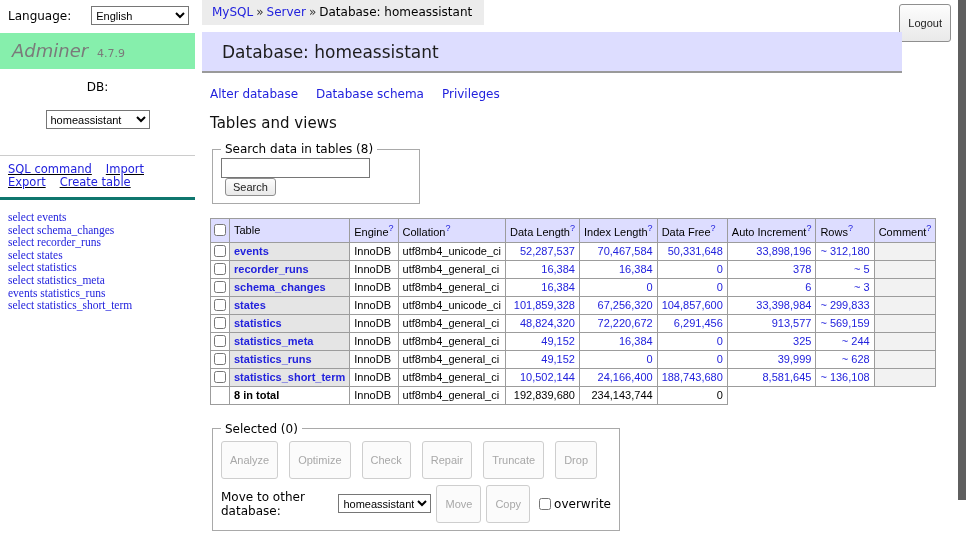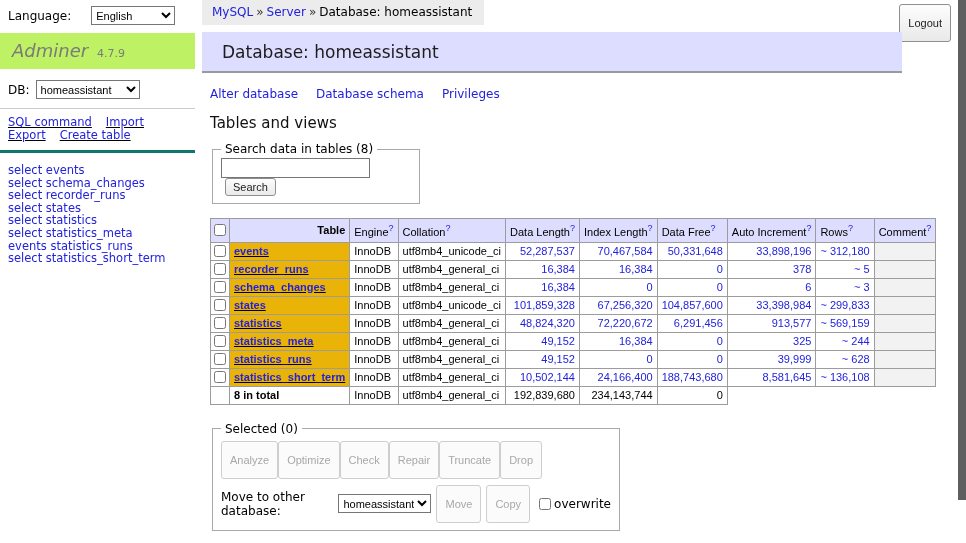--- a/index.html
+++ b/index.html
@@ -3,74 +3,74 @@
 <meta charset="utf-8">
 <style>
   html,body{margin:0;padding:0;background:#fff;}
   #screen{position:relative;width:966px;height:543px;overflow:hidden;background:#fff;
           font-family:"DejaVu Sans",sans-serif;font-size:12px;color:#000;}
   a{color:#2222dd;text-decoration:none;cursor:pointer;}
 
   
   .lang-row{position:absolute;left:8px;top:6px;display:flex;align-items:center;gap:20px;font-size:12px;}
   select{font-family:"Liberation Sans",sans-serif;font-size:11px;border:1px solid #767676;background:#fff;height:19px;}
-  .lang-row select{width:84px;}
+  .lang-row select{width:98px;}
   #breadcrumb{position:absolute;left:202px;top:0;background:#ececec;padding:5px 12px 6px 10px;font-size:12px;white-space:nowrap;}
   #breadcrumb .sep{color:#333;margin:0 3px;}
   #logout-btn{position:absolute;top:4px;right:15px;}
   button{font-family:"Liberation Sans",sans-serif;font-size:11px;padding:12px 8px;border:1px solid #8f8f8f;
          border-radius:3px;background:linear-gradient(#fdfdfd,#e9e9e9);color:#222;cursor:pointer;}
   button:disabled{color:#a8a8a8;border-color:#cecece;background:#fbfbfb;cursor:default;}
 
   
   #sidebar{position:absolute;left:0;top:33px;width:195px;}
-  #brand{background:#bef264;padding:7px 12px 8px;}
+  #brand{background:#86efac;padding:7px 12px 8px;}
   #brand .app{font-style:italic;font-size:18px;color:#7a7a7a;}
   #brand .ver{font-size:11px;color:#7a7a7a;margin-left:5px;}
-  .db-row{padding:11px 8px 9px;border-bottom:1px solid #ccc;display:flex;align-items:center;gap:6px;}
+  .db-row{padding:11px 8px 26px;border-bottom:1px solid #ccc;display:flex;align-items:center;gap:16px;flex-direction:column;}
   .db-row select{width:104px;}
   .side-actions{padding:7px 8px 8px;border-bottom:3px solid #0f766e;line-height:13px;font-size:11.5px;text-decoration:underline;}
   .side-actions a{margin-right:14px;white-space:nowrap;}
   #table-select-list{padding:11px 8px;font-size:11.5px;}
-  #table-select-list a{display:block;line-height:12.6px;white-space:nowrap;}
+  #table-select-list a{display:block;line-height:12.6px;white-space:nowrap;font-family:Liberation Serif, serif;}
 
   
   #main{position:absolute;left:202px;top:32px;width:700px;}
   h2.page-title{margin:0;background:#ddddff;border-bottom:2px solid #9a9a9a;padding:10px 20px 9px;
                 font-size:17px;font-weight:normal;color:#1d1d1d;}
   .links-row{margin:14px 0 0 8px;display:flex;gap:18px;font-size:12px;line-height:14px;}
   h3{font-weight:normal;font-size:15px;color:#111;margin:0;}
   #tables-heading{margin:13px 0 0 8px;}
   fieldset{border:1px solid #a9a9a9;margin:0;padding:2px 8px 7px;}
   legend{font-size:12px;padding:0 4px;}
   #search-fieldset{margin:10px 0 0 10px;width:190px;}
   #search-input{width:143px;height:16px;border:1px solid #767676;font-family:"Liberation Sans",sans-serif;font-size:11px;}
   #search-btn{margin-left:4px;padding:2px 7px;}
 
   
   table.db-tables{border-collapse:collapse;table-layout:fixed;margin:14px 0 0 8px;
                   font-family:"Liberation Sans",sans-serif;font-size:11px;}
   .db-tables th,.db-tables td{border:1px solid #9c9c9c;padding:2px 4px;line-height:13px;
                               white-space:nowrap;overflow:hidden;text-align:left;}
   .db-tables thead th,.db-tables thead td{background:#ddddff;padding:3px 4px;font-weight:normal;}
-  .db-tables thead th.tbl-col{font-weight:bold;text-align:right;margin-top:17px;}
-  .db-tables tbody th{background:#eab308;font-weight:bold;text-decoration:underline;}
+  .db-tables thead th.tbl-col{font-weight:normal;text-align:left;margin-top:17px;}
+  .db-tables tbody th{background:#e5e5e5;font-weight:bold;}
   .db-tables td.num{text-align:right;}
   .db-tables td.num a{color:#2222dd;}
   .db-tables td.comment-cell{background:#f2f2f2;}
   .db-tables td.chk{text-align:center;padding:1px 2px;}
   .db-tables input[type=checkbox]{width:12px;height:12px;margin:1px;vertical-align:middle;}
   .db-tables tfoot th{background:#fff;font-weight:bold;}
   .db-tables tfoot td.num{color:#000;}
   sup.help{font-size:9px;}
   sup.help a{color:#2222dd;}
 
   
   #selected-fieldset{margin:17px 0 0 10px;width:390px;}
-  .ops-row{display:flex;gap:0;margin:3px 0 6px;}
+  .ops-row{display:flex;gap:11px;margin:3px 0 6px;}
   .move-row{display:flex;align-items:center;gap:5px;font-size:12px;}
   .move-row select{width:98px;}
   .move-row label{display:flex;align-items:center;font-size:12px;gap:2px;}
   .move-row input[type=checkbox]{width:12px;height:12px;margin:0 1px 0 4px;}
 
   .create-links{margin:16px 0 0 8px;}
 
   
   #scrollbar{position:absolute;right:0;top:0;width:8px;height:543px;background:#fff;}
   #scroll-thumb{position:absolute;left:0;top:0;width:8px;height:500px;background:#5f5f5f;}

